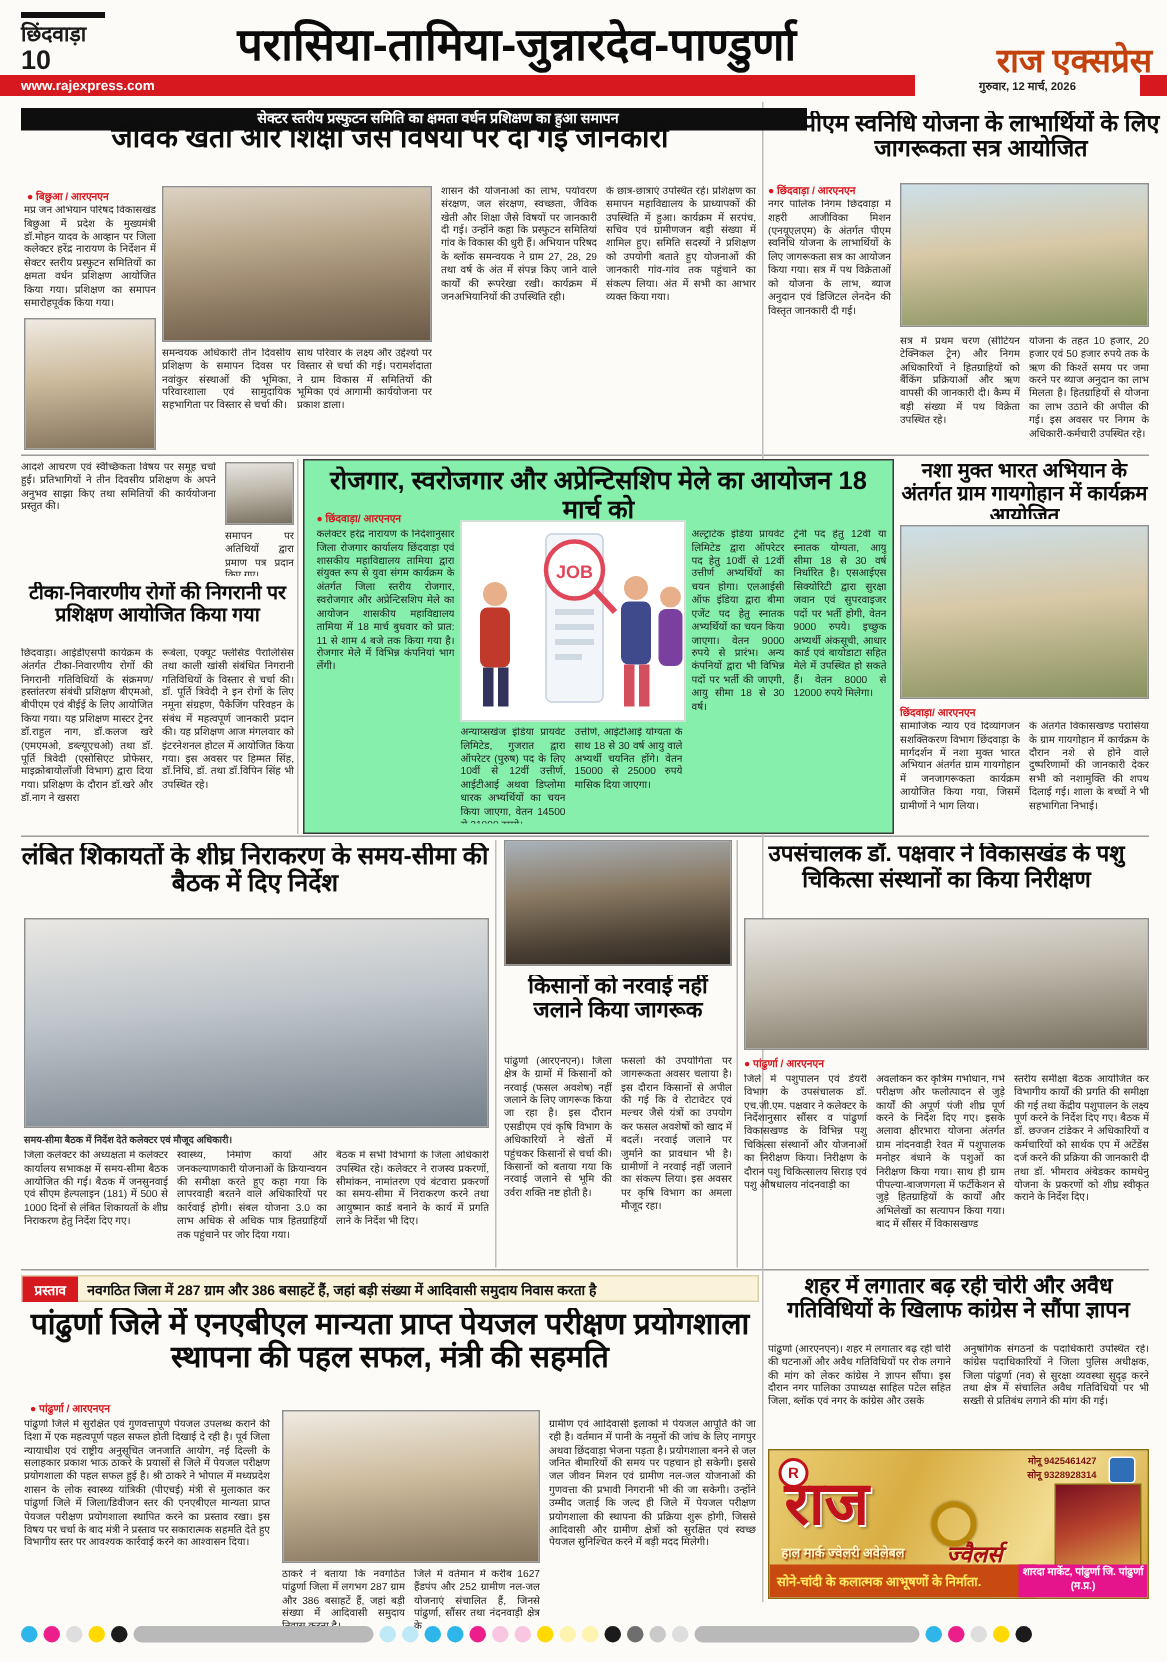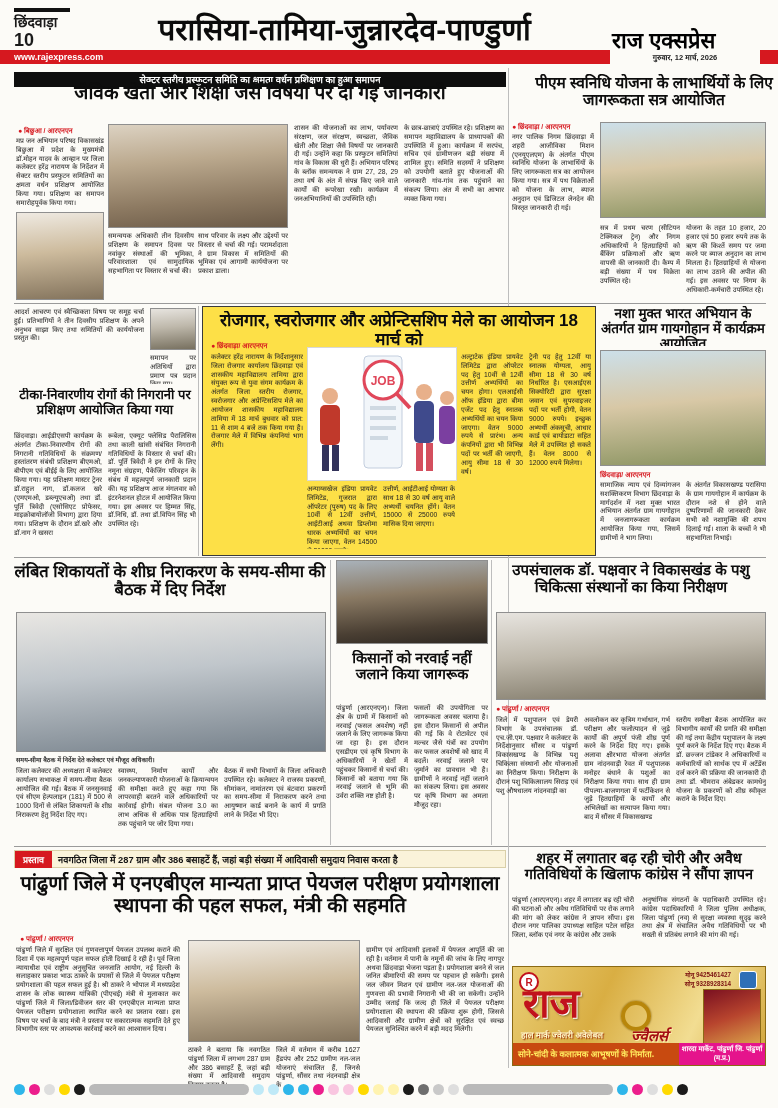--- a/index.html
+++ b/index.html
@@ -14,27 +14,27 @@
   .ph1{background:linear-gradient(175deg,#dcd2c2 0%,#bba98e 35%,#8d7a62 72%,#6b5a47 100%);}
   .ph2{background:linear-gradient(175deg,#e9e7e3 0%,#c0c6cb 42%,#75808a 100%);}
   .ph3{background:linear-gradient(175deg,#ccdfe9 0%,#d8c8a6 45%,#88925f 100%);}
   .ph5{background:linear-gradient(175deg,#e7e4df 0%,#beb8ab 45%,#77705f 100%);}
   .ph6{background:linear-gradient(175deg,#efeae2 0%,#cdbb9d 45%,#83735c 100%);}
   .ph-fire{background:linear-gradient(175deg,#a9b2ba 0%,#8a7a64 40%,#4a3f33 78%,#2e2822 100%);}
   .caption{font-size:6.4px;font-weight:bold;color:#333;}
   .vr{position:absolute;width:1px;background:#bdbdbd;}
   .hrule{position:absolute;height:1px;background:#9a9a9a;}
   .masthead-title{font-weight:bold;color:#0b0b0b;white-space:nowrap;text-align:center;}
-  .brand{color:#000000;font-weight:bold;white-space:nowrap;}
+  .brand{color:#c2410c;font-weight:bold;text-align:right;white-space:nowrap;}
   .redbar{background:#d6181f;display:flex;align-items:center;}
   .redbar .site{color:#fff;font-size:9px;font-weight:bold;padding-left:14px;flex:1;}
   .redbar .dt{background:#fcfbf7;color:#222;font-size:7.5px;font-weight:bold;width:150px;height:100%;
               display:flex;align-items:center;justify-content:center;}
   .redbar .sq{background:#d6181f;width:18px;height:100%;}
-  .jobbox{border:1.5px solid #3a3a3a;background:#fde047;box-sizing:border-box;}
+  .jobbox{border:1.5px solid #3a3a3a;background:#86efac;box-sizing:border-box;}
   .kickrow{display:flex;align-items:center;background:#faf3da;border:1px solid #d9cfa8;box-sizing:border-box;}
   .kicklabel{background:#d6181f;color:#fff;font-size:9px;font-weight:bold;padding:2px 8px;margin-right:6px;}
   .kicktext{font-size:9.3px;font-weight:bold;color:#141414;}
   .ad{background:linear-gradient(115deg,#e9cd74 0%,#d9ae43 35%,#f2dd92 70%,#cfa235 100%);
       border:1px solid #8b6a14;box-sizing:border-box;overflow:hidden;}
   .ad-brand{color:#c1121c;font-weight:bold;text-shadow:1px 1px 0 #fff,2px 2px 2px rgba(0,0,0,.35);}
   .ad-sub{color:#a50e14;font-weight:bold;text-shadow:1px 1px 0 #ffe9a8;}
   .ad-tag1{color:#fff7c8;font-weight:bold;text-shadow:1px 1px 1px #9a2b00;font-size:8.5px;}
   .ad-strip1{background:#c84a10;color:#ffe95e;font-weight:bold;font-size:8.6px;display:flex;align-items:center;padding:0 5px;}
   .ad-strip2{background:#e5148c;color:#fff;font-weight:bold;font-size:6.9px;text-align:center;line-height:1.25;
@@ -70,21 +70,21 @@
   </div>
 
   <div class="hrule" style="left:14px;top:303px;width:752px;"></div>
   <div class="hrule" style="left:14px;top:557px;width:752px;"></div>
   <div class="hrule" style="left:14px;top:846px;width:752px;"></div>
   <div class="vr" style="left:508px;top:68px;height:1000px;"></div>
   <div class="vr" style="left:198px;top:306px;height:250px;"></div>
   <div class="vr" style="left:330px;top:560px;height:285px;"></div>
   <div class="vr" style="left:491px;top:560px;height:285px;"></div>
 
-  <div class="abs kicker-bar" style="left:14px;top:72px;width:492px;height:15px;line-height:15px;">सेक्टर स्तरीय प्रस्फुटन समिति का क्षमता वर्धन प्रशिक्षण का हुआ समापन</div>
+  <div class="abs kicker-bar" style="left:14px;top:72px;width:492px;height:15px;line-height:15px;padding-left:32px;">सेक्टर स्तरीय प्रस्फुटन समिति का क्षमता वर्धन प्रशिक्षण का हुआ समापन</div>
   <div class="abs headline" style="left:14px;top:82px;width:492px;height:32px;font-size:19px;">जैविक खेती और शिक्षा जैसे विषयों पर दी गई जानकारी</div>
   <div class="abs byline" style="left:18px;top:126px;width:88px;">● बिछुआ / आरएनएन</div>
   <div class="abs body-text" style="left:16px;top:137px;width:88px;height:72px;">मप्र जन अभियान परिषद विकासखंड बिछुआ में प्रदेश के मुख्यमंत्री डॉ.मोहन यादव के आव्हान पर जिला कलेक्टर हरेंद्र नारायण के निर्देशन में सेक्टर स्तरीय प्रस्फुटन समितियों का क्षमता वर्धन प्रशिक्षण आयोजित किया गया। प्रशिक्षण का समापन समारोहपूर्वक किया गया।</div>
   <div class="abs photo ph1" style="left:108px;top:124px;width:180px;height:104px;"></div>
   <div class="abs photo ph6" style="left:16px;top:212px;width:88px;height:88px;"></div>
   <div class="abs body-text" style="left:108px;top:232px;width:86px;height:68px;">समन्वयक अधिकारी तीन दिवसीय प्रशिक्षण के समापन दिवस पर नवांकुर संस्थाओं की भूमिका, परिवारशाला एवं सामुदायिक सहभागिता पर विस्तार से चर्चा की।</div>
   <div class="abs body-text" style="left:198px;top:232px;width:90px;height:68px;">साथ परिवार के लक्ष्य और उद्देश्यों पर विस्तार से चर्चा की गई। परामर्शदाता ने ग्राम विकास में समितियों की भूमिका एवं आगामी कार्ययोजना पर प्रकाश डाला।</div>
   <div class="abs body-text" style="left:294px;top:124px;width:104px;height:176px;">शासन की योजनाओं का लाभ, पर्यावरण संरक्षण, जल संरक्षण, स्वच्छता, जैविक खेती और शिक्षा जैसे विषयों पर जानकारी दी गई। उन्होंने कहा कि प्रस्फुटन समितियां गांव के विकास की धुरी हैं। अभियान परिषद के ब्लॉक समन्वयक ने ग्राम 27, 28, 29 तथा वर्ष के अंत में संपन्न किए जाने वाले कार्यों की रूपरेखा रखी। कार्यक्रम में जनअभियानियों की उपस्थिति रही।</div>
   <div class="abs body-text" style="left:404px;top:124px;width:100px;height:176px;">के छात्र-छात्राएं उपस्थित रहे। प्रशिक्षण का समापन महाविद्यालय के प्राध्यापकों की उपस्थिति में हुआ। कार्यक्रम में सरपंच, सचिव एवं ग्रामीणजन बड़ी संख्या में शामिल हुए। समिति सदस्यों ने प्रशिक्षण को उपयोगी बताते हुए योजनाओं की जानकारी गांव-गांव तक पहुंचाने का संकल्प लिया। अंत में सभी का आभार व्यक्त किया गया।</div>
 

